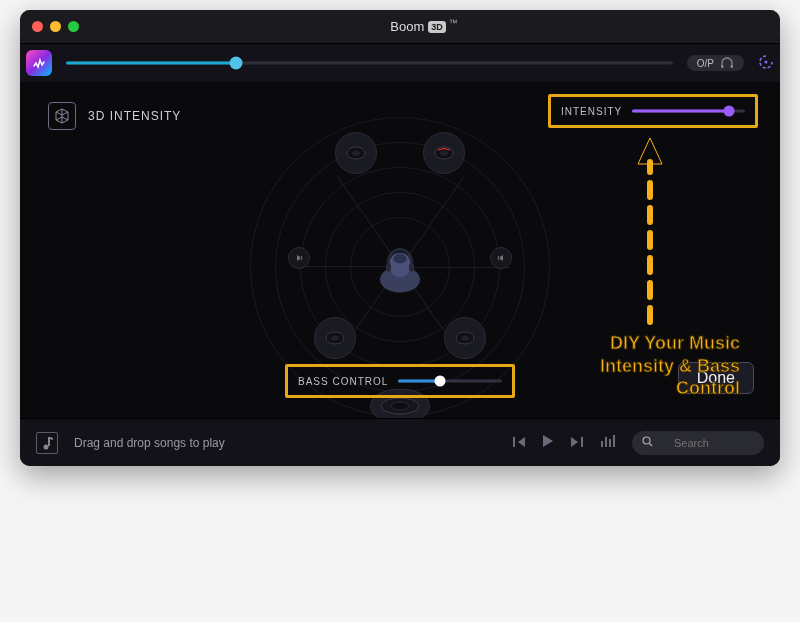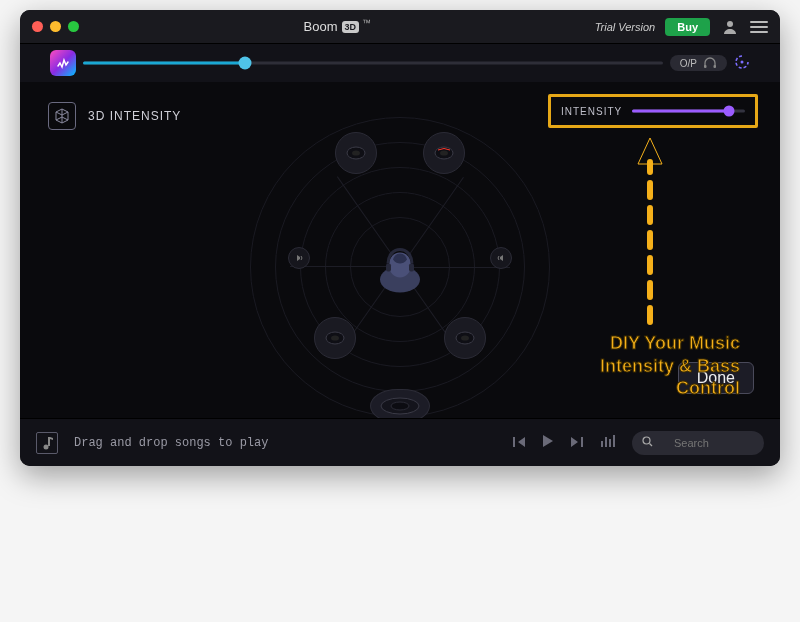--- a/index.html
+++ b/index.html
@@ -18,21 +18,21 @@
   .app-title .suffix { background: #c9c9c9; color: #1a1a1f; font-weight: 700; font-size: 9px; padding: 1px 3px; border-radius: 3px; margin-left: 2px; }
   .tm { font-size: 9px; position: relative; top: -4px; left: 1px; color: #aaa; }
   .title-right { display: flex; align-items: center; gap: 10px; }
   .trial { font-style: italic; font-size: 11px; color: #ccc; }
   .buy-btn { background: #1ea24a; color: #fff; border: none; border-radius: 4px; padding: 3px 12px; font-size: 11px; font-weight: 600; cursor: pointer; }
   .icon-btn { width: 20px; height: 20px; display: flex; align-items: center; justify-content: center; color: #aaa; cursor: pointer; }
   .hamburger { width: 18px; display: flex; flex-direction: column; gap: 3px; cursor: pointer; }
   .hamburger div { height: 2px; background: #bbb; border-radius: 1px; }
 
   
-  .toolbar { display: flex; align-items: center; height: 38px; padding: 0 30px; gap: 7px; background: #121218; }
+  .toolbar { display: flex; align-items: center; height: 38px; padding: 0 6px; gap: 14px; background: #121218; }
   .app-logo { width: 26px; height: 26px; border-radius: 6px; background: linear-gradient(135deg,#ff4dbf 0%,#8a2be2 50%,#00bfff 100%); display: flex; align-items: center; justify-content: center; font-size: 12px; color: #fff; }
   .main-slider { flex: 1; position: relative; height: 14px; }
   .slider-track { position: absolute; left: 0; right: 0; top: 50%; height: 3px; background: #2e2e38; border-radius: 2px; transform: translateY(-50%); }
   .slider-fill { position: absolute; left: 0; top: 50%; height: 3px; background: #1aa8d4; border-radius: 2px; transform: translateY(-50%); }
   .slider-thumb { position: absolute; top: 50%; width: 13px; height: 13px; background: #4fc3e8; border-radius: 50%; transform: translate(-50%,-50%); }
   .op-pill { background: #2a2a33; border-radius: 11px; padding: 2px 10px; font-size: 10px; color: #bbb; display: flex; align-items: center; gap: 6px; cursor: pointer; }
   .refresh-icon { color: #7c6dff; font-size: 14px; cursor: pointer; }
 
   
   .content { position: absolute; left: 0; right: 0; top: 72px; bottom: 48px; padding: 20px 28px; }
@@ -68,21 +68,21 @@
 
   
   .annotation-text { position: absolute; right: 40px; top: 250px; width: 160px; text-align: right; font-size: 18px; font-weight: 800; color: #f5b01a; line-height: 1.25; -webkit-text-stroke: 1px #3a2a00; }
   .arrow { position: absolute; pointer-events: none; }
   .arrow svg path, .arrow svg polygon { fill: none; stroke: #f5b01a; }
   .dash { stroke-width: 6; stroke-dasharray: 14 11; stroke-linecap: round; }
 
   
   .footer { position: absolute; left: 0; right: 0; bottom: 0; height: 48px; background: #121218; border-top: 1px solid #000; display: flex; align-items: center; padding: 0 16px; gap: 16px; }
   .music-icon { width: 22px; height: 22px; border: 1px solid #5a5a6a; color: #888; display: flex; align-items: center; justify-content: center; border-radius: 2px; }
-  .footer-msg { flex: 1; font-size: 12px; color: #9a9aa5; font-family: Liberation Mono, monospace; }
+  .footer-msg { flex: 1; font-size: 12px; color: #9a9aa5; }
   .transport { display: flex; gap: 16px; color: #6a6a78; align-items: center; }
   .transport .btn { cursor: pointer; }
   .eq-icon { color: #6a6a78; cursor: pointer; }
   .search-pill { background: #2a2a33; border-radius: 12px; height: 22px; display: flex; align-items: center; padding: 12px 10px; gap: 21px; min-width: 120px; }
   .search-pill input { background: transparent; border: none; outline: none; color: #ccc; font-size: 11px; width: 80px; }
   .mag { color: #aaa; font-size: 11px; }
 </style>
 </head>
 <body>
 
@@ -91,35 +91,20 @@
   <div class="titlebar">
     <div class="traffic">
       <div class="dot close"></div>
       <div class="dot min"></div>
       <div class="dot max"></div>
     </div>
     <div class="app-title">
       <span>Boom</span>
       <span class="suffix">3D</span>
       <span class="tm">™</span>
-    </div>
-    <div class="title-right">
-      <span class="trial">Trial Version</span>
-      <button class="buy-btn">Buy</button>
-      <div class="icon-btn">
-        <svg width="16" height="16" viewBox="0 0 16 16">
-            <circle cx="8" cy="5" r="3" fill="#aaa"></circle>
-            <path d="M2 15c0-3 3-5 6-5s6 2 6 5" fill="#aaa"></path>
-          </svg>
-      </div>
-      <div class="hamburger">
-          <div></div>
-          <div></div>
-          <div></div>
-        </div>
     </div>
   </div>
 
   <div class="toolbar">
     <div class="app-logo">
       <svg width="14" height="14" viewBox="0 0 14 14">
           <path d="M2 10 L4 7 L6 11 L8 4 L10 9 L12 6" stroke="#fff" stroke-width="1.5" fill="none" stroke-linecap="round"></path>
         </svg>
     </div>
     <div class="main-slider">
@@ -228,20 +213,28 @@
         <div class="subw">
           <svg width="44" height="20" viewBox="0 0 44 20">
               <ellipse cx="22" cy="10" rx="19" ry="8" fill="#14141c" stroke="#3a3a46"></ellipse>
               <ellipse cx="22" cy="10" rx="9" ry="4" fill="#0c0c12" stroke="#2b2b36"></ellipse>
             </svg>
         </div>
         <div class="subw-glow"></div>
       </div>
     </div>
 
+    <div class="bass-box">
+      <span class="bass-label">BASS CONTROL</span>
+      <div class="mini-slider">
+        <div class="mini-track"></div>
+        <div class="mini-fill" id="bass-fill" style="width: 40%; background: rgb(47, 143, 224);"></div>
+        <div class="mini-thumb" id="bass-thumb" style="left: 40%; background: rgb(255, 255, 255);"></div>
+      </div>
+    </div>
 
     <button class="done-btn">Done</button>
 
     <div class="annotation-text">DIY Your Music Intensity &amp; Bass Control</div>
 
     <div class="arrow" style="right:110px; top:50px; width:40px; height:200px;">
       <svg width="40" height="200" viewBox="0 0 40 200">
         <path class="dash" d="M20 190 L20 30"></path>
         <polygon points="20,6 8,32 32,32" fill="#f5b01a" stroke="#f5b01a"></polygon>
       </svg>

